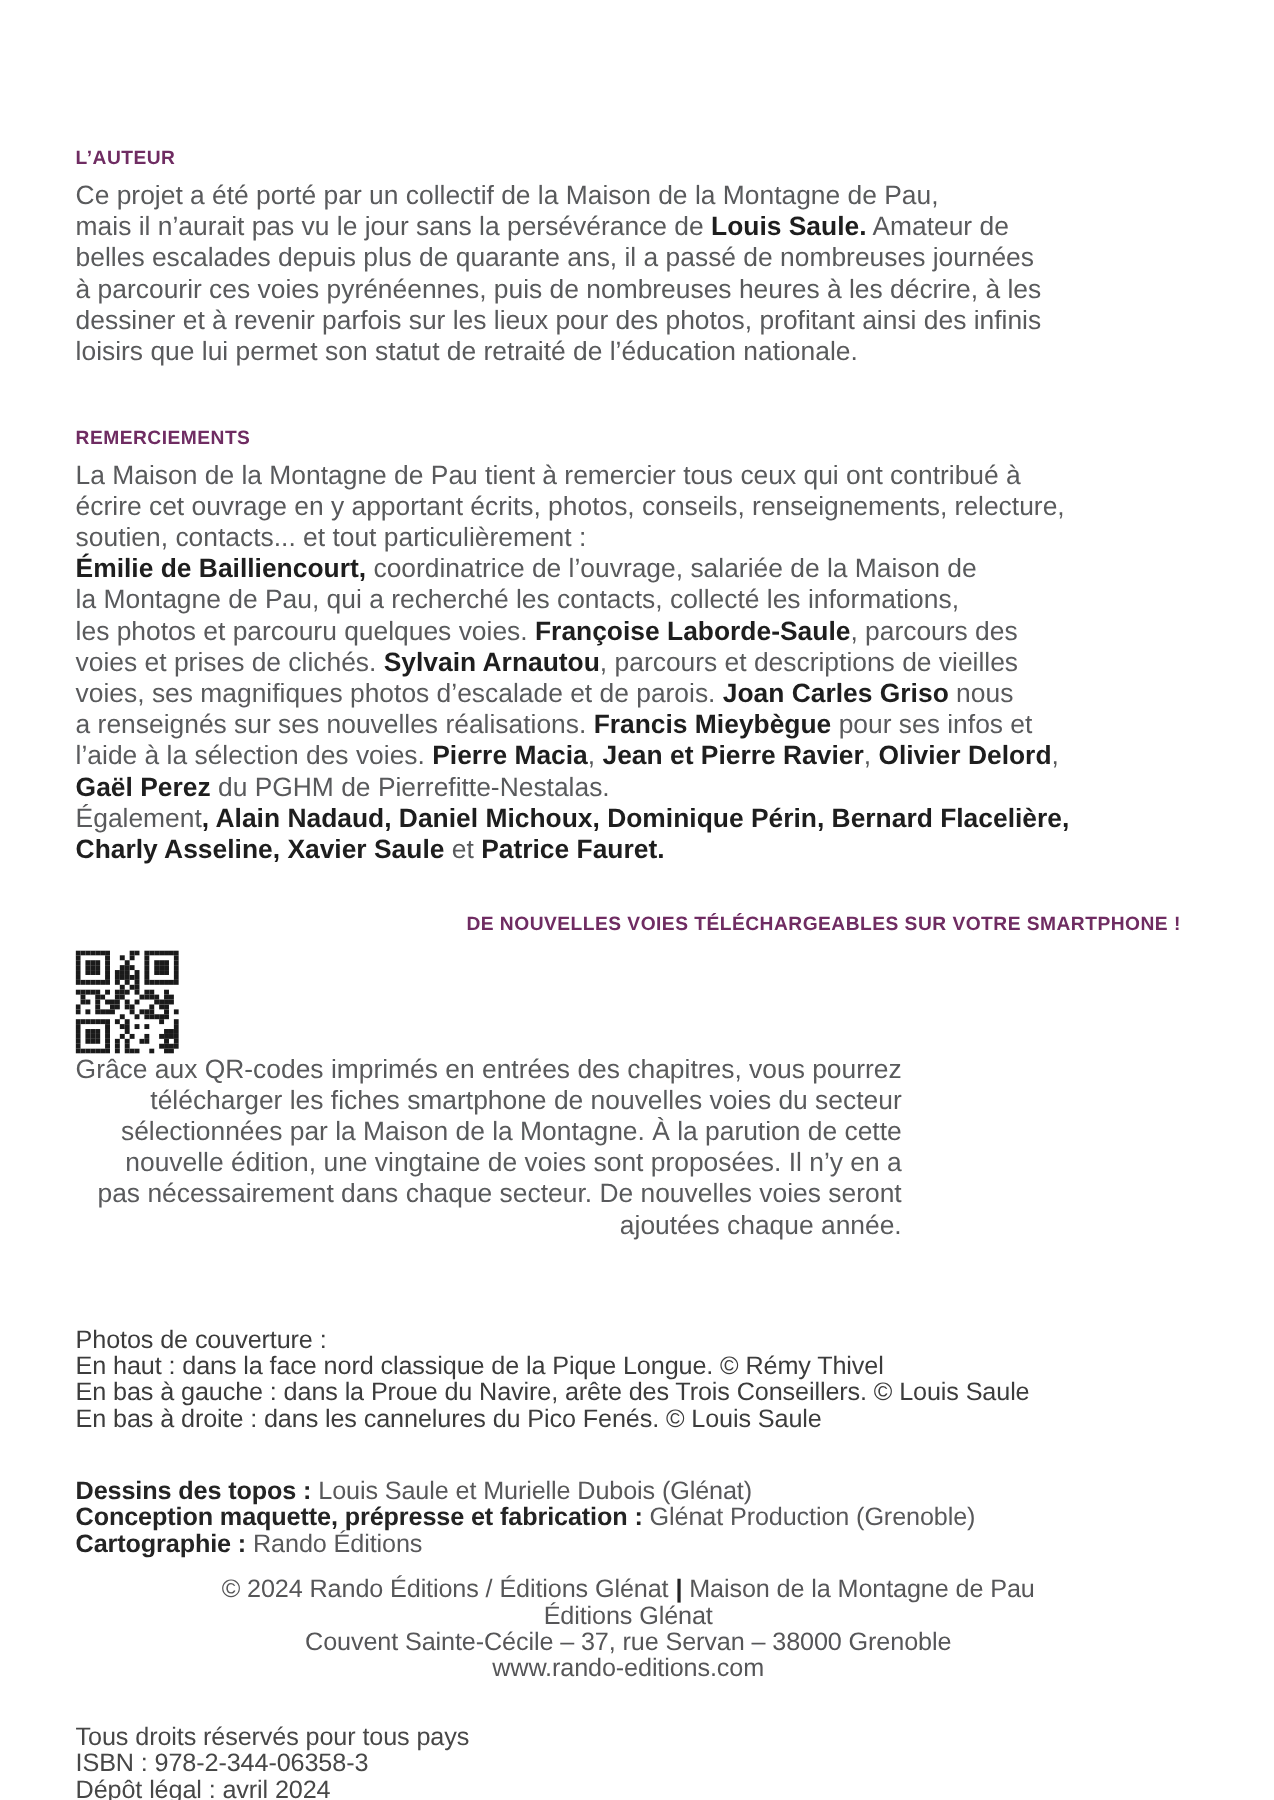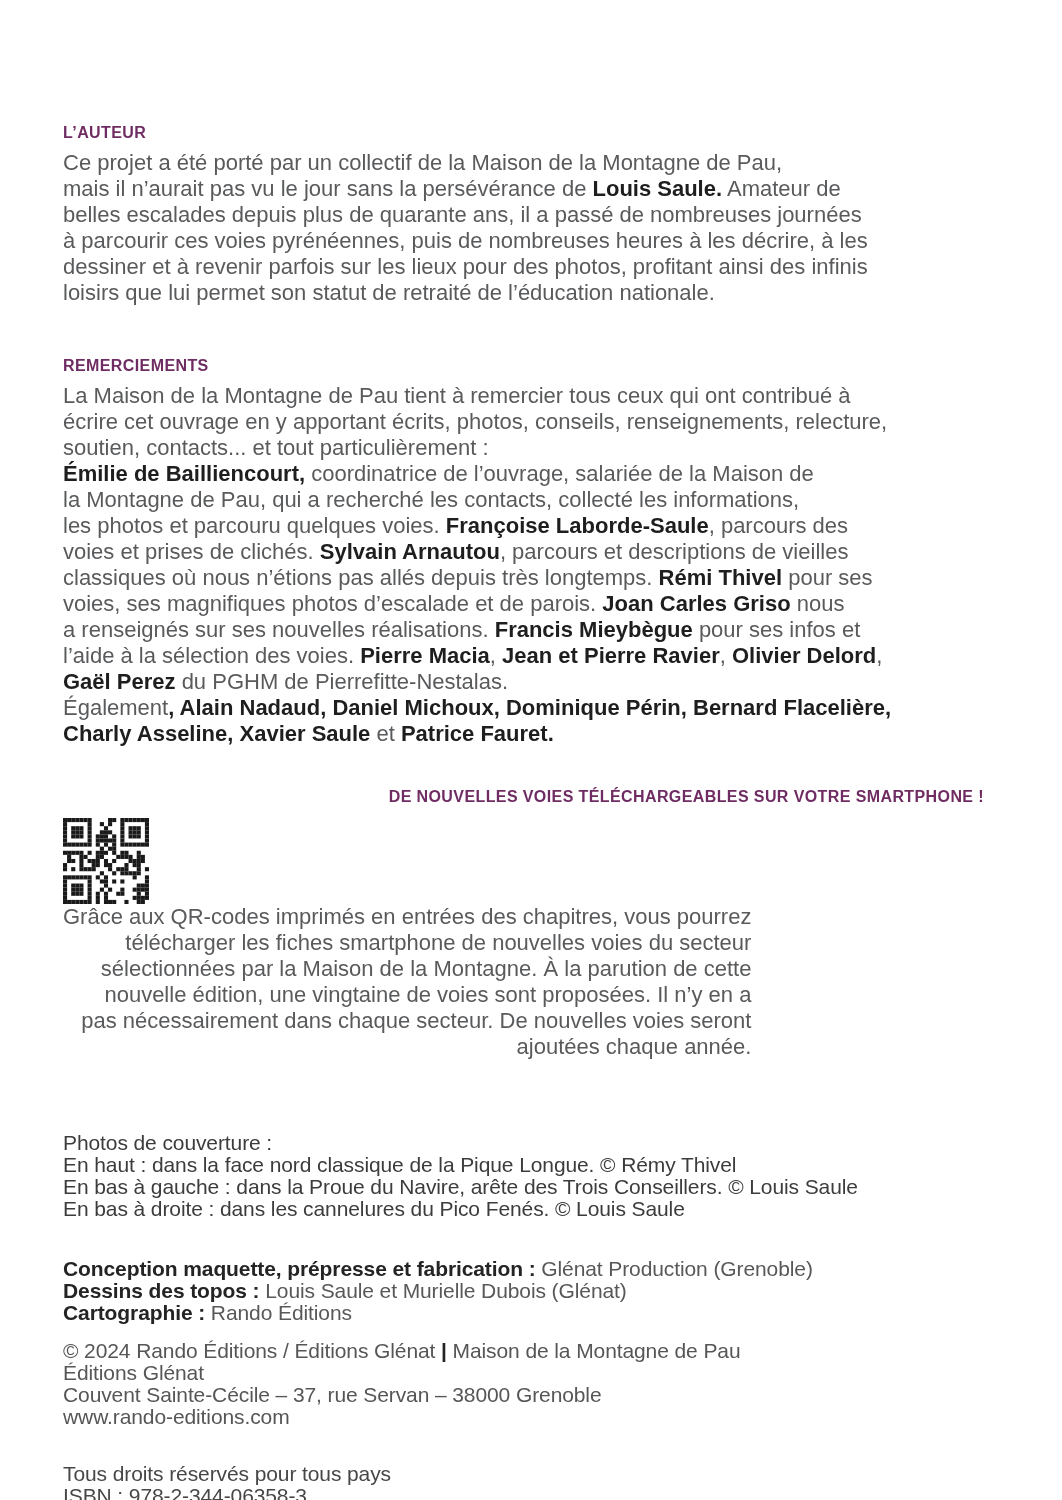--- a/index.html
+++ b/index.html
@@ -26,21 +26,21 @@
     color:#595a5c;
   }
   .body17 b{font-weight:700;color:#1e1e1e;}
   .small .tline{
     font-size:21px;line-height:22px;
     letter-spacing:-0.1px;
   }
   .small b{font-weight:700;color:#242424;}
   .photos .tline{color:#3c3c3c;}
   .credits .tline{color:#58585a;}
-  .copy .tline{color:#565658;}
+  .copy .tline{color:#565658;text-align:center;}
   .legal .tline{color:#474747;}
   .sec-ack{margin-top:51px;}
   .sec-smart{margin-top:41px;text-align:right;}
   .sec-photos{margin-top:72px;}
   .sec-credits{margin-top:38px;}
   .sec-copy{margin-top:16px;}
   .sec-legal{margin-top:35px;}
   .smart-row{display:flex;align-items:flex-start;flex-direction:column;}
   .qr{
     width:86px;height:86px;
@@ -69,21 +69,20 @@
   <section class="sec-ack">
     <h2 class="h">REMERCIEMENTS</h2>
     <div class="para body17">
         <div class="tline">La Maison de la Montagne de Pau tient à remercier tous ceux qui ont contribué à</div>
         <div class="tline">écrire cet ouvrage en y apportant écrits, photos, conseils, renseignements, relecture,</div>
         <div class="tline">soutien, contacts... et tout particulièrement :</div>
         <div class="tline"><b>Émilie de Bailliencourt,</b> coordinatrice de l’ouvrage, salariée de la Maison de</div>
         <div class="tline">la Montagne de Pau, qui a recherché les contacts, collecté les informations,</div>
         <div class="tline">les photos et parcouru quelques voies. <b>Françoise Laborde-Saule</b>, parcours des</div>
         <div class="tline">voies et prises de clichés. <b>Sylvain Arnautou</b>, parcours et descriptions de vieilles</div>
-        <div class="tline">classiques où nous n’étions pas allés depuis très longtemps. <b>Rémi Thivel</b> pour ses</div>
         <div class="tline">voies, ses magnifiques photos d’escalade et de parois. <b>Joan Carles Griso</b> nous</div>
         <div class="tline">a renseignés sur ses nouvelles réalisations. <b>Francis Mieybègue</b> pour ses infos et</div>
         <div class="tline">l’aide à la sélection des voies. <b>Pierre Macia</b>, <b>Jean et Pierre Ravier</b>, <b>Olivier Delord</b>,</div>
         <div class="tline"><b>Gaël Perez</b> du PGHM de Pierrefitte-Nestalas.</div>
         <div class="tline">Également<b>, Alain Nadaud, Daniel Michoux, Dominique Périn, Bernard Flacelière,</b></div>
         <div class="tline"><b>Charly Asseline, Xavier Saule</b> et <b>Patrice Fauret.</b></div>
       </div>
   </section>
 
   <section class="sec-smart">
@@ -333,22 +332,22 @@
     <div class="para small photos">
         <div class="tline">Photos de couverture :</div>
         <div class="tline">En haut : dans la face nord classique de la Pique Longue. © Rémy Thivel</div>
         <div class="tline">En bas à gauche : dans la Proue du Navire, arête des Trois Conseillers. © Louis Saule</div>
         <div class="tline">En bas à droite : dans les cannelures du Pico Fenés. © Louis Saule</div>
       </div>
   </section>
 
   <section class="sec-credits">
     <div class="para small credits">
+        <div class="tline"><b>Dessins des topos :</b> Louis Saule et Murielle Dubois (Glénat)</div>
         <div class="tline"><b>Conception maquette, prépresse et fabrication :</b> Glénat Production (Grenoble)</div>
-        <div class="tline"><b>Dessins des topos :</b> Louis Saule et Murielle Dubois (Glénat)</div>
         <div class="tline"><b>Cartographie :</b> Rando Éditions</div>
       </div>
   </section>
 
   <section class="sec-copy">
     <div class="para small copy">
         <div class="tline">© 2024 Rando Éditions / Éditions Glénat <b>|</b> Maison de la Montagne de Pau</div>
         <div class="tline">Éditions Glénat</div>
         <div class="tline">Couvent Sainte-Cécile – 37, rue Servan – 38000 Grenoble</div>
         <div class="tline">www.rando-editions.com</div>

